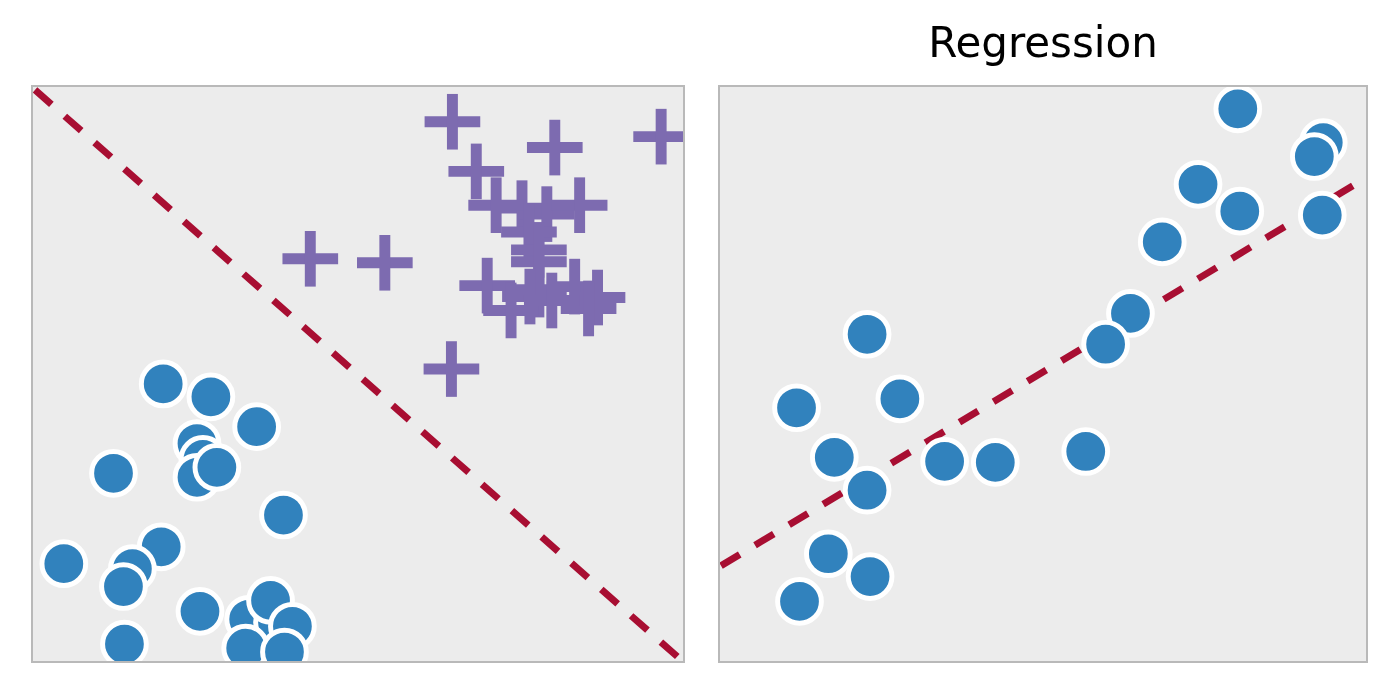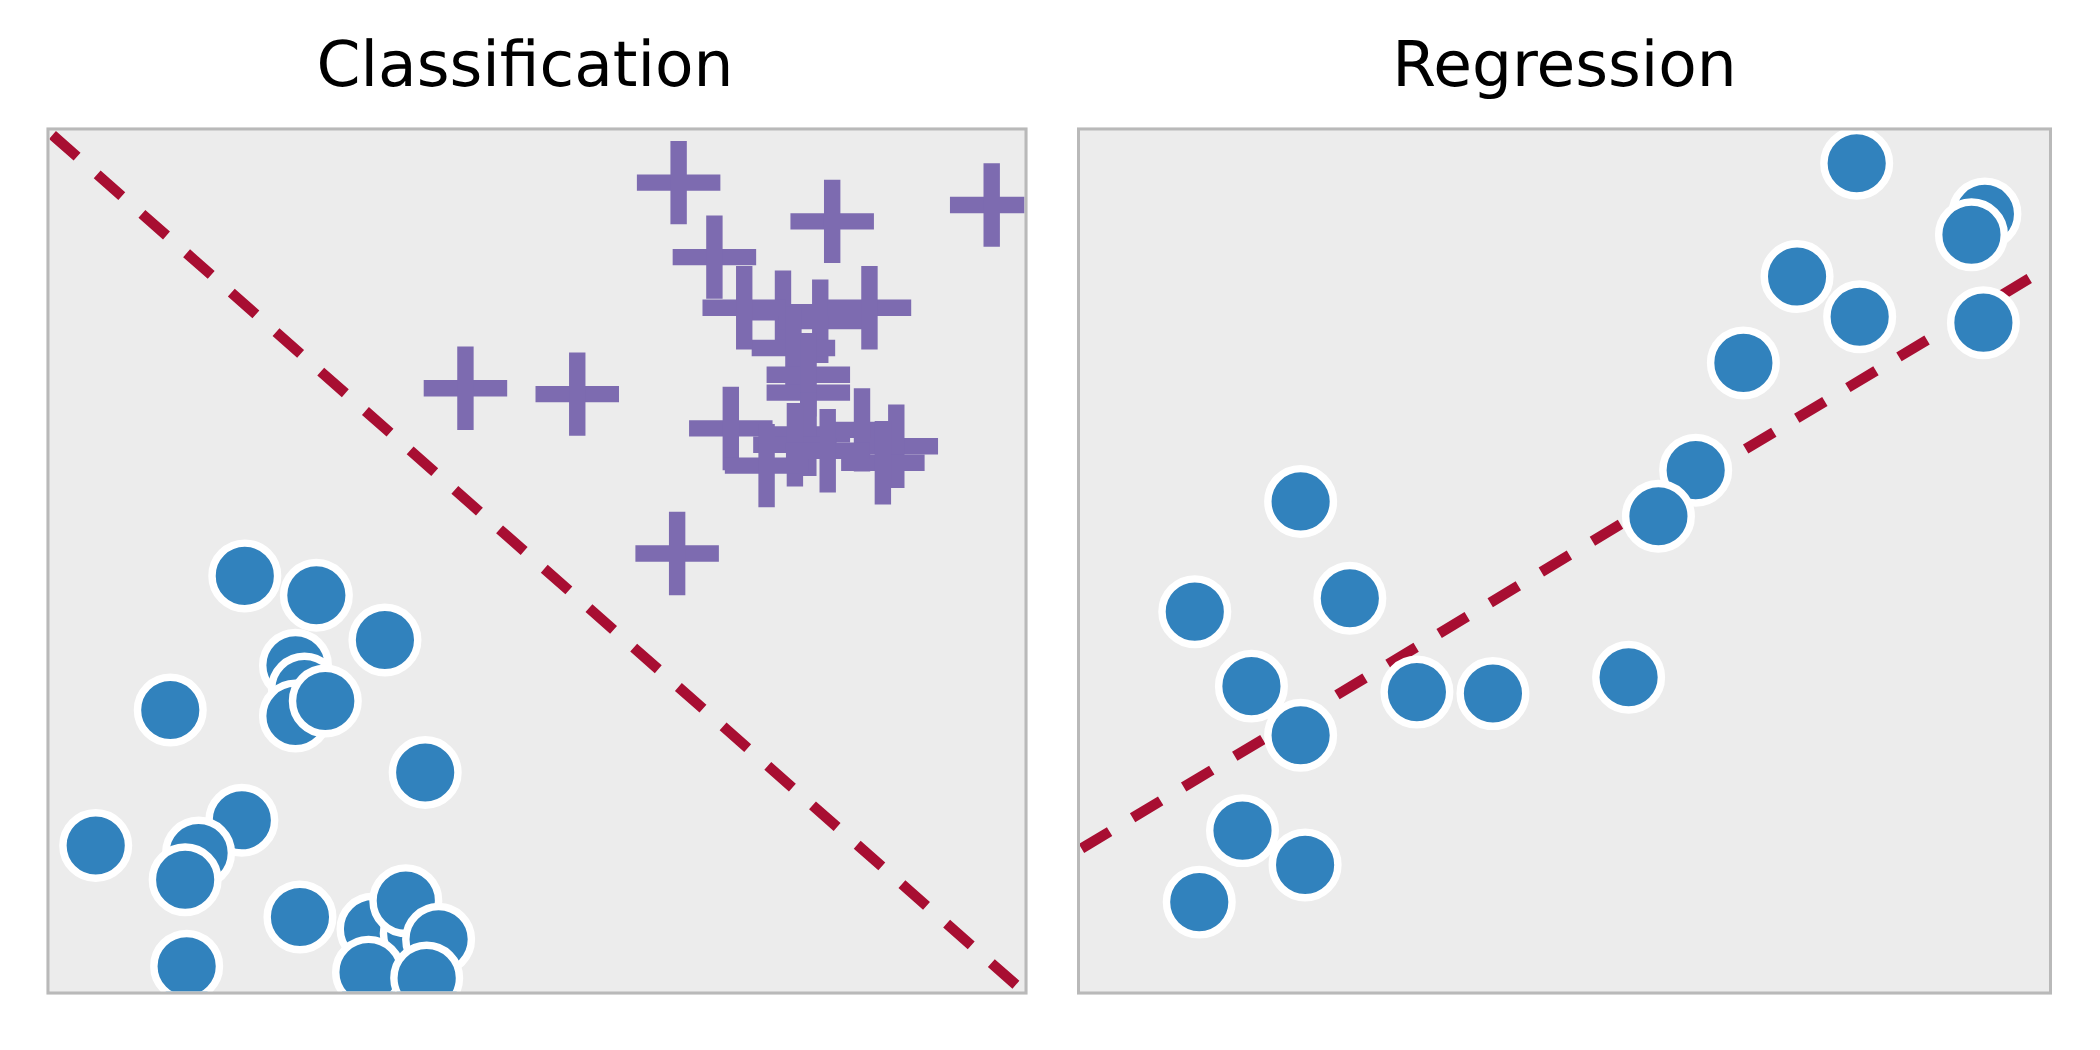--- a/index.html
+++ b/index.html
@@ -53,21 +53,20 @@
     height: 100%;
     display: block;
   }
 </style>
 </head>
 <body>
 
 <div id="figure">
 
   <div class="panel" style="left:0px; top:0px; width:700px; height:700px;">
-    <div class="panel-title" style="top:22px;">Classification</div>
 
     <div class="axes" style="left:31px; top:85px; width:654px; height:578px;">
       <svg class="plot-svg" viewBox="0 0 654 578" preserveAspectRatio="none">
         <g>
           <line x1="2" y1="3" x2="650" y2="575" stroke="#a80e32" stroke-width="7" stroke-dasharray="22 18" stroke-linecap="butt"></line>
         </g>
         <g stroke="#7d6bb0" stroke-width="11" stroke-linecap="butt">
           <g>
               <line x1="394" y1="35" x2="450" y2="35"></line>
               <line x1="422" y1="7" x2="422" y2="63"></line>

